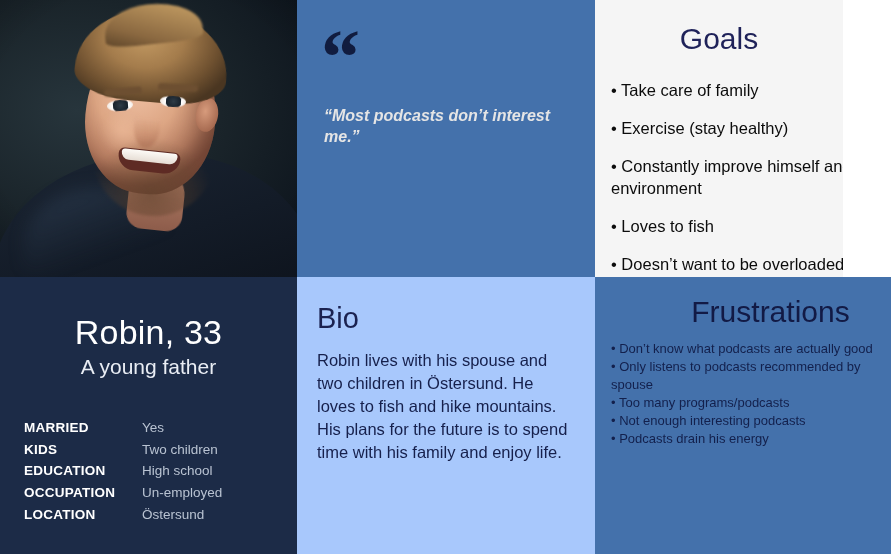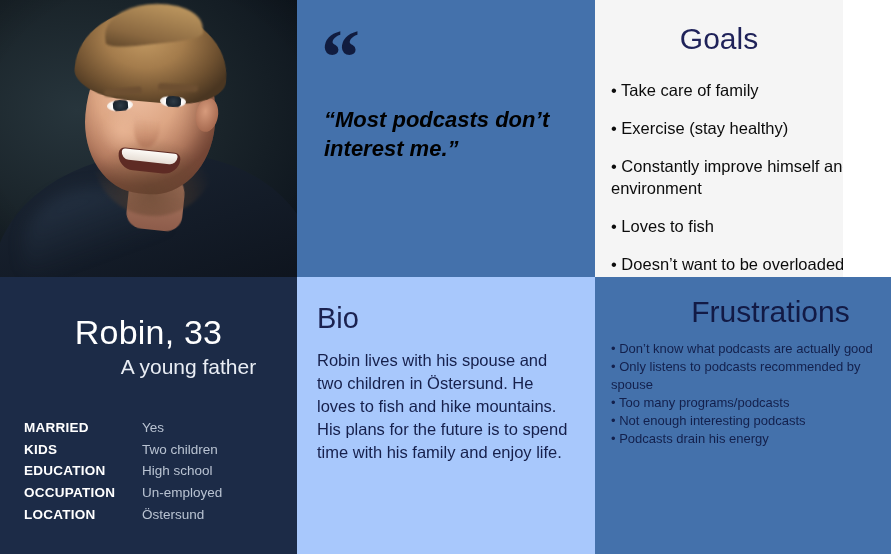--- a/index.html
+++ b/index.html
@@ -230,25 +230,25 @@
     font-size: 78px;
     line-height: 1;
     color: #111c3f;
     letter-spacing: -2px;
   }
   #quote-text {
     position: absolute;
     left: 27px;
     top: 106px;
     width: 252px;
-    font-size: 22px;
+    font-size: 16px;
     font-weight: 700;
     font-style: italic;
     line-height: 1.30;
-    color: #000000;
+    color: #e5e5e5;
   }
 
   
   #goals-panel {
     left: 595px;
     top: 0;
     width: 248px;
     height: 277px;
     background: #f5f5f5;
   }
@@ -296,21 +296,20 @@
   }
   #persona-tagline {
     position: absolute;
     top: 78px;
     left: 0;
     width: 100%;
     text-align: center;
     font-size: 21px;
     font-weight: 400;
     color: #e9edf4;
-    margin-left: 40px;
   }
   #persona-details {
     position: absolute;
     left: 24px;
     top: 141px;
     width: 250px;
     border-collapse: collapse;
   }
   #persona-details td {
     padding: 0 0 2.5px 0;

